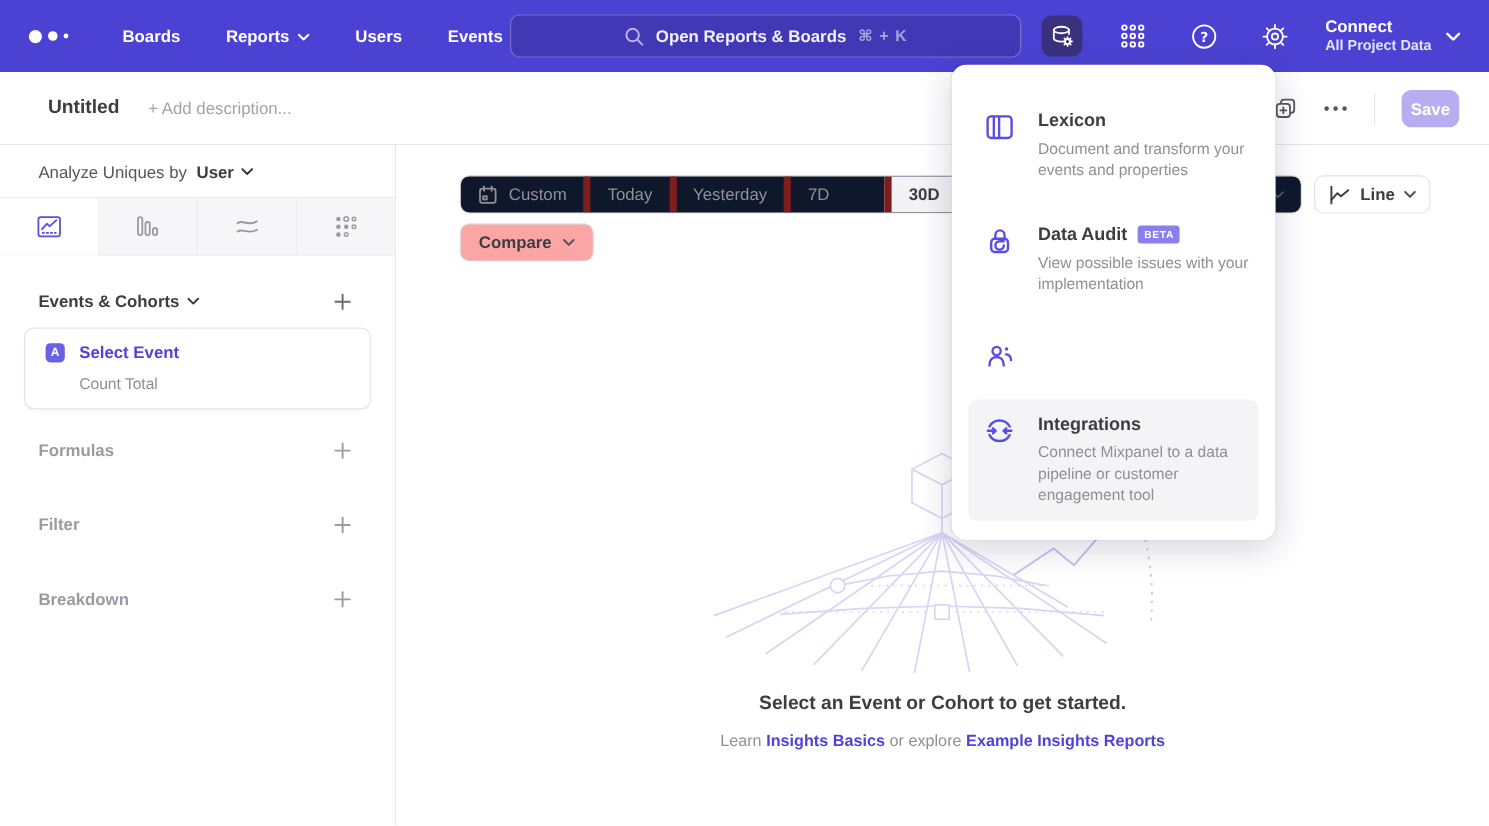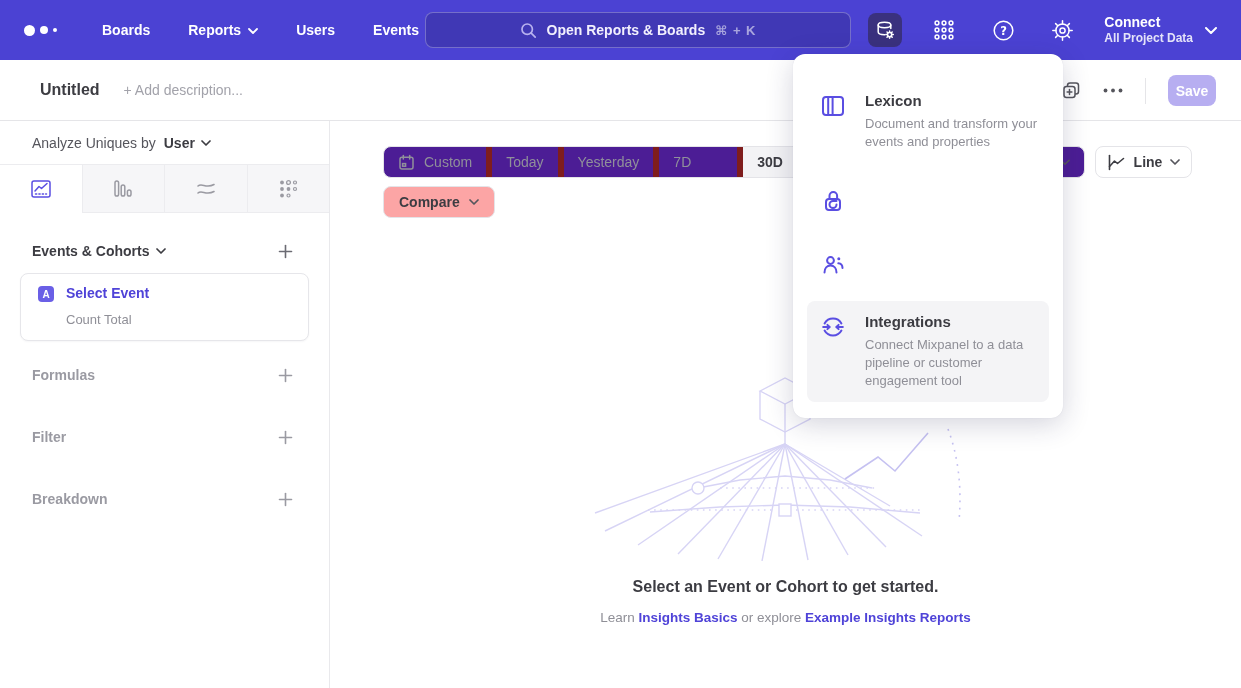--- a/index.html
+++ b/index.html
@@ -60,21 +60,21 @@
   .event-card { margin:14px -16px 0 -12px; height:68px; background:#fff; border:1px solid #E6E6EA;
                 border-radius:8px; box-shadow:0 1px 2px rgba(30,30,60,.04); position:relative; }
   .ec-badge { position:absolute; left:17px; top:12px; width:16px; height:16px; border-radius:4px;
               background:var(--badge,#6A5FE6); color:#fff; font-size:10px; font-weight:700;
               display:flex; align-items:center; justify-content:center; }
   .ec-title { position:absolute; left:45px; top:11px; font-size:14px; font-weight:600; color:var(--accent,#4F43D8); }
   .ec-sub { position:absolute; left:45px; top:38px; font-size:13px; color:#8F8F97; }
 
   
   .main { position:absolute; left:330px; top:121px; width:911px; height:567px; background:#fff; }
-  .range-control { position:absolute; left:53px; top:25px; width:702px; height:32px; background:#4c1d95;
+  .range-control { position:absolute; left:53px; top:25px; width:702px; height:32px; background:#0f172a;
                    border:1px solid #E4E4E8; border-radius:8px; display:flex; overflow:hidden; }
   .seg { display:flex; align-items:center; justify-content:center; gap:9px; border-left:6px solid #7f1d1d;
          font-size:14px; color:#90909A; padding:0 14px; white-space:nowrap; }
   .seg:first-child { border-left:none; }
   .seg.active { background:#F3F3F5; color:var(--textDark,#3C3C42); font-weight:700;margin-left:32px; }
   .seg.filler { flex:1; }
   .seg.chev-end { width:44px; color:#55555C; }
   .compare-btn { position:absolute; left:53px; top:65px; height:32px; padding:0 15px; background:#fca5a5;
                  border:1px solid #E4E4E8; border-radius:8px; display:flex; align-items:center; gap:9px;
                  font-size:14px; font-weight:600; color:var(--textDark,#3C3C42); }
@@ -416,20 +416,27 @@
           </div>
         <div class="mi-desc">Document and transform your events and properties</div>
       </div>
     </div>
     <div class="menu-item">
       <svg class="mi-icon" width="26" height="26" viewBox="0 0 26 26" fill="none" stroke="#5A4EE2" stroke-width="2" stroke-linecap="round">
         <path d="M9.5 11 V7.8 a3.8 3.8 0 0 1 7.6 0 V11"></path>
         <rect x="6" y="11" width="14" height="11" rx="3"></rect>
         <path d="M16.5 16.5 a3.5 3.5 0 1 1 -3.5 -3.5 h3.5"></path>
       </svg>
+      <div>
+        <div class="mi-title">
+            <span>Data Audit</span>
+            <span class="mi-badge">BETA</span>
+          </div>
+        <div class="mi-desc">View possible issues with your implementation</div>
+      </div>
     </div>
     <div class="menu-item">
       <svg class="mi-icon" width="26" height="26" viewBox="0 0 26 26" fill="none" stroke="#5A4EE2" stroke-width="2" stroke-linecap="round">
         <circle cx="10.5" cy="9.5" r="3.4"></circle>
         <path d="M4.5 21.5 c0 -4.5 2.6 -7 6 -7 s6 2.5 6 7"></path>
         <circle cx="18.8" cy="7.8" r="1.5" fill="#5A4EE2" stroke="none"></circle>
         <path d="M18.3 12.3 c2.6 0.2 4.2 2 4.2 4.8"></path>
       </svg>
     </div>
     <div class="menu-item hover">

